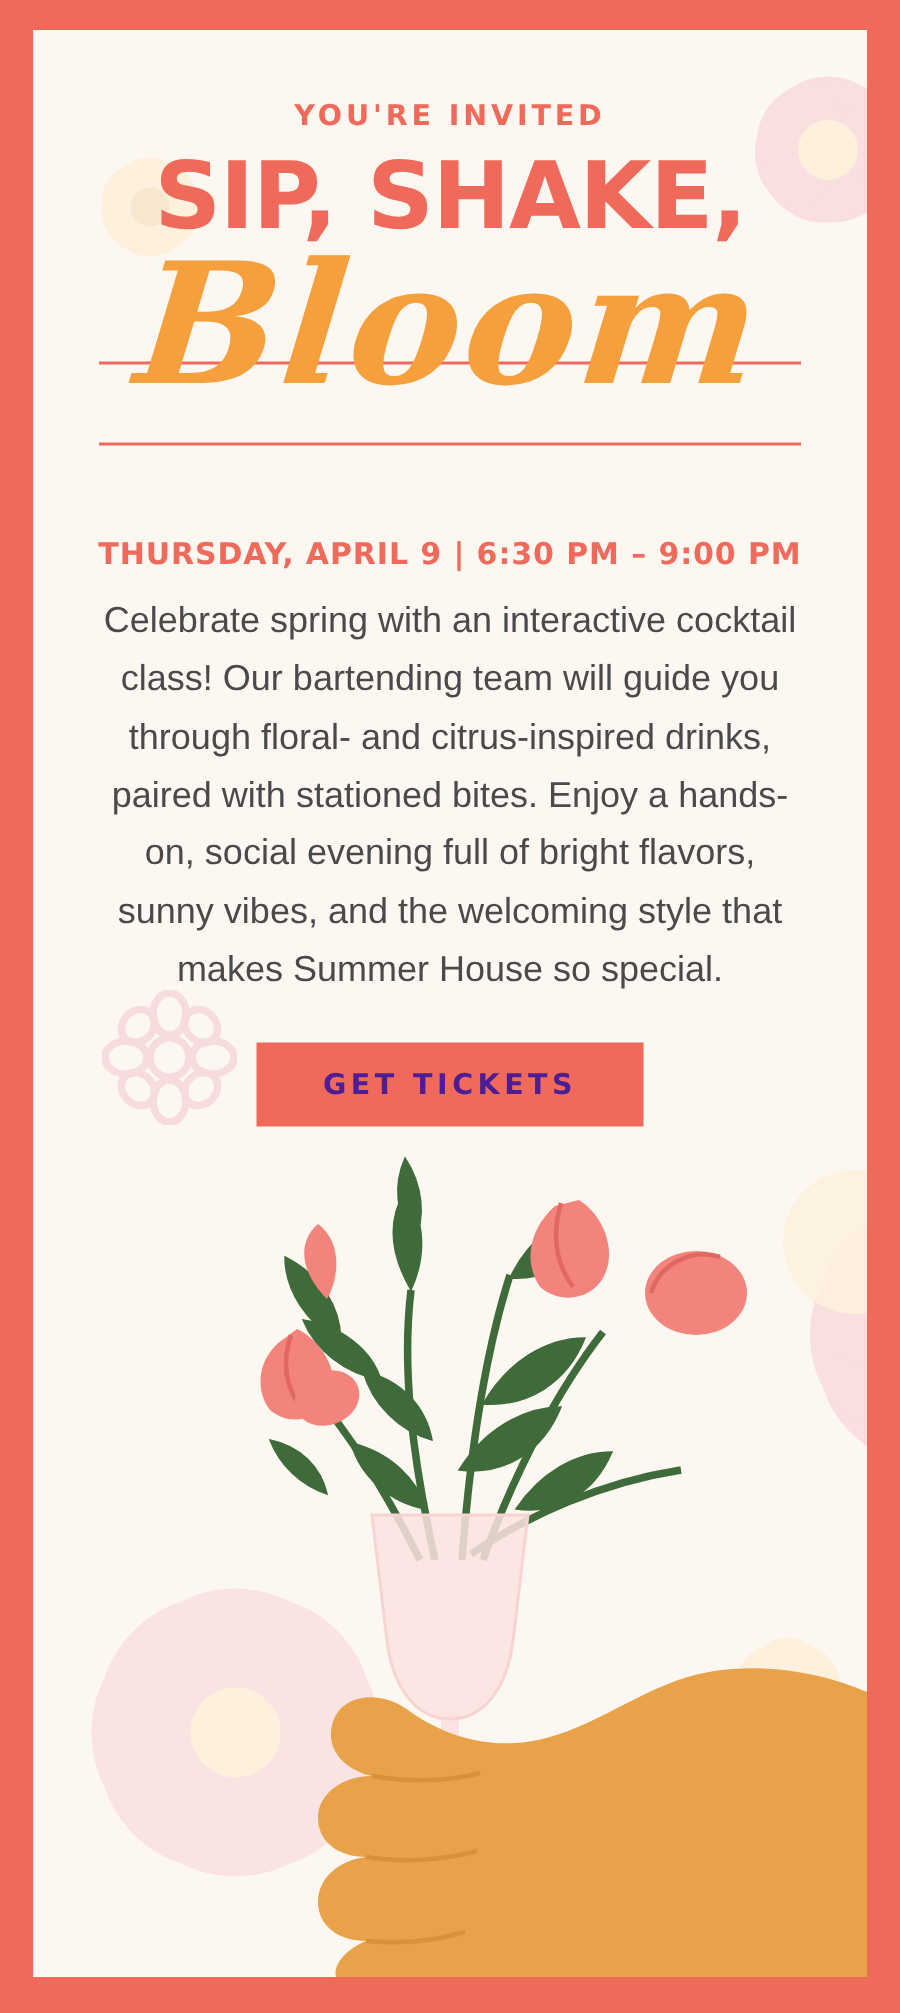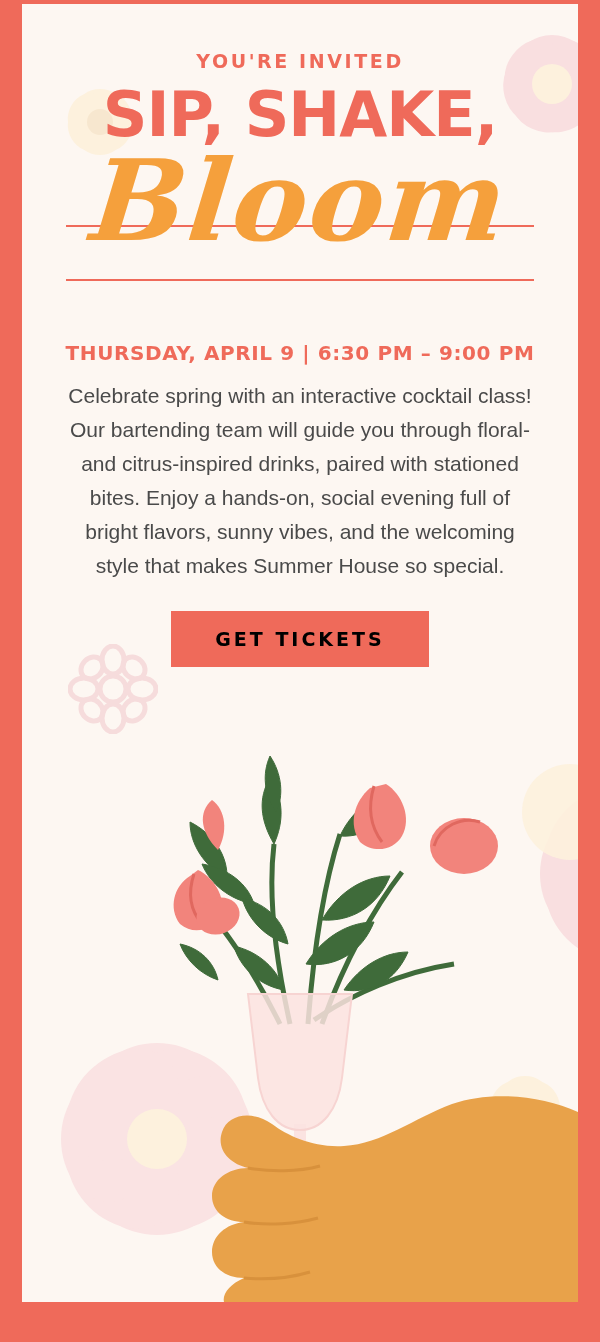--- a/index.html
+++ b/index.html
@@ -13,21 +13,21 @@
     font-family: "Liberation Sans", sans-serif;
     overflow: hidden;
   }
 
   .invite {
     position: relative;
     width: 600px;
     height: 1342px;
     background: #ef6a5a;
     box-sizing: border-box;
-    padding: 4px 22px 22px 22px;
+    padding: 20px 22px 22px 22px;
   }
 
   .card {
     position: relative;
     width: 556px;
     height: 1298px;
     background: #fdf7f2;
     overflow: hidden;
   }
 
@@ -128,31 +128,31 @@
     font-family: "DejaVu Sans", sans-serif;
     font-weight: bold;
     font-size: 20px;
     letter-spacing: 0.6px;
     color: #ef6a5a;
   }
 
   .body-copy {
     margin: 14px auto 0;
     width: 470px;
-    font-size: 21px;
+    font-size: 24px;
     line-height: 1.62;
     color: #4a4a4a;
     font-family: "Liberation Sans", sans-serif;
   }
 
   .cta {
     display: inline-block;
     margin-top: 28px;
     background: #ef6a5a;
-    color: #000000;
+    color: #4c1d95;
     font-family: "DejaVu Sans", sans-serif;
     font-weight: bold;
     font-size: 19px;
     letter-spacing: 3px;
     padding: 17px 44px;
     border: none;
     cursor: pointer;
   }
 
   

